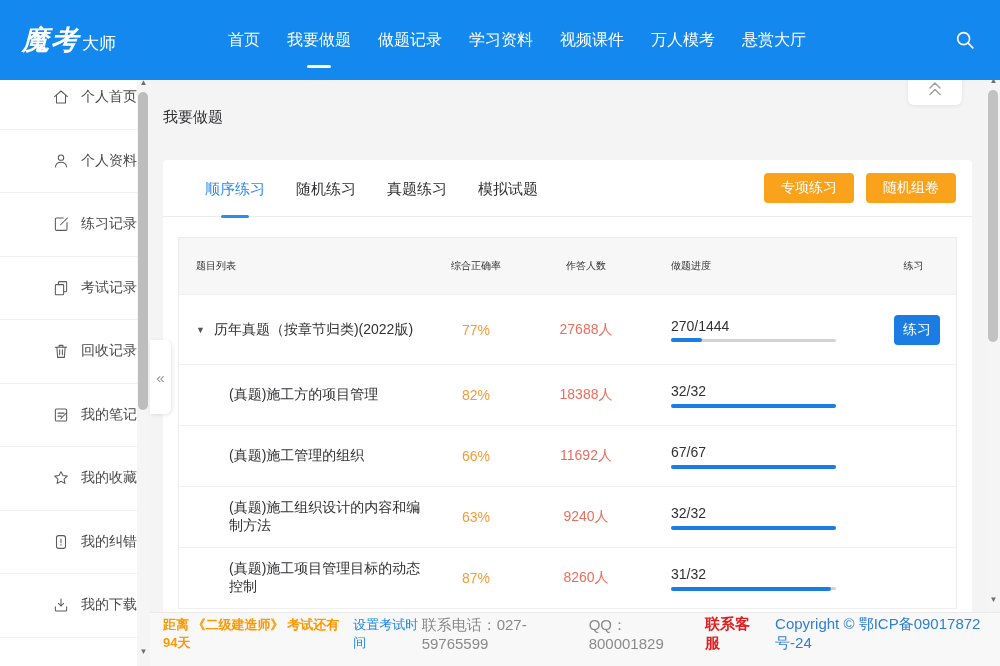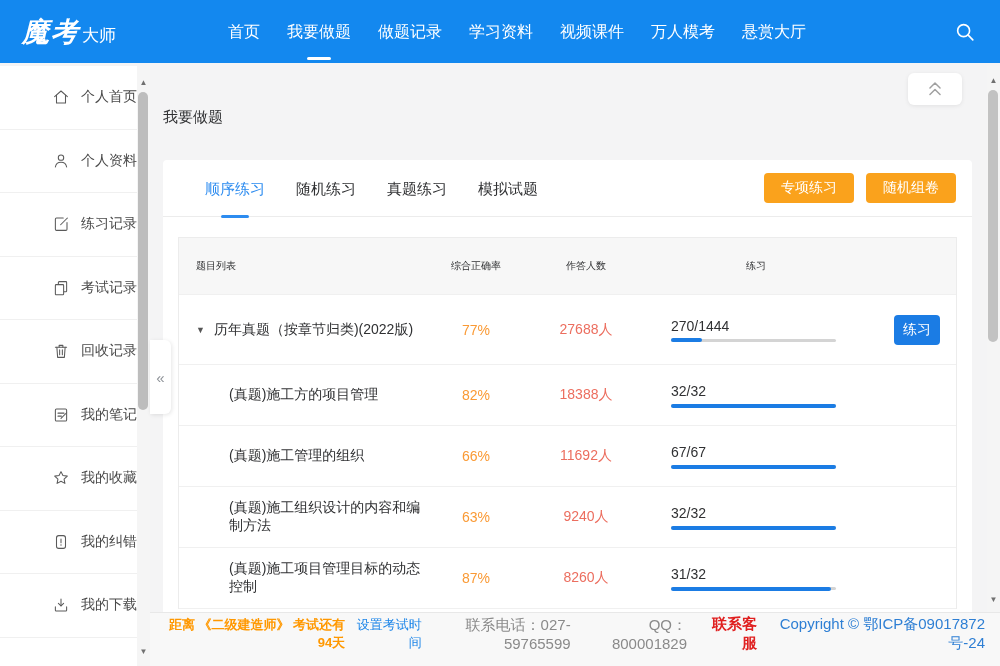--- a/index.html
+++ b/index.html
@@ -1,20 +1,20 @@
 <!DOCTYPE html>
 <html><head>
 <meta charset="utf-8">
 <style>
   * { margin:0; padding:0; box-sizing:border-box; }
   html,body { width:1000px; height:666px; overflow:hidden; }
   body { font-family:"Liberation Sans","DejaVu Sans",sans-serif; position:relative; background:#f4f4f5; }
 
   
-  .topbar { position:absolute; top:0; left:0; width:1000px; height:63px; background:#1388ef;
+  .topbar { position:absolute; top:0; left:0; width:1000px; height:80px; background:#1388ef;
             display:flex; align-items:center; padding:0 22px; z-index:30; }
   .logo { display:flex; align-items:baseline; color:#fff; cursor:pointer; }
   .logo-brand { font-family:"DejaVu Serif","Liberation Serif",serif; font-style:italic; font-weight:bold;
                 font-size:27px; letter-spacing:2px; }
   .logo-suffix { font-size:17px; margin-left:2px; }
   .topnav { display:flex; gap:27px; margin-left:112px; }
   .nav-item { position:relative; color:#fff; font-size:16px; line-height:66px; height:66px; cursor:pointer; white-space:nowrap; }
   .nav-item.active::after { content:""; position:absolute; left:50%; transform:translateX(-50%);
                             bottom:5px; width:24px; height:3px; background:#fff; border-radius:2px; }
   .search-btn { margin-left:auto; width:26px; height:26px; cursor:pointer; display:flex; align-items:center; justify-content:center; }
@@ -74,21 +74,21 @@
   .btn-blue { background:#1b7ce4; color:#fff; font-size:14px; border:none; border-radius:4px;
               height:30px; width:46px; cursor:pointer; font-family:inherit; margin-left:23px; }
 
   
   .page-scroll { position:absolute; right:0; top:66px; width:13px; height:546px; background:#f5f5f5; z-index:10; }
   .page-scroll .arrow-up { top:8px; } .page-scroll .arrow-dn { bottom:6px; }
   .page-scroll .thumb { position:absolute; left:1px; top:24px; width:10px; height:252px; background:#c2c2c2; border-radius:5px; cursor:pointer; }
 
   
   .footer { position:absolute; left:150px; right:0; bottom:0; height:54px; background:#f8f8f8;
-            border-top:1px solid #e8e8e8; display:flex; align-items:center; padding:0 15px 12px 13px; z-index:9;text-align:right; }
+            border-top:1px solid #e8e8e8; display:flex; align-items:center; padding:0 15px 12px 13px; z-index:9; }
   .footer .countdown { color:#ff9800; font-size:13px; font-weight:bold; }
   .footer .set-time { color:#1a84e8; font-size:13px; margin-left:8px; cursor:pointer; }
   .footer .right { margin-left:auto; display:flex; align-items:center; gap:18px; font-size:15px; }
   .footer .gray { color:#8a8a8a; }
   .footer .contact { color:#e02020; font-weight:bold; cursor:pointer; }
   .footer .copyright { color:#2e7fd4; }
 </style>
 </head>
 <body>
 
@@ -214,20 +214,21 @@
         <button class="btn-orange">专项练习</button>
         <button class="btn-orange">随机组卷</button>
       </div>
     </div>
 
     <div class="table">
       <div class="trow thead">
         <div class="cell title">题目列表</div>
         <div class="cell center">综合正确率</div>
         <div class="cell center">作答人数</div>
+        <div class="cell prog">做题进度</div>
         <div class="cell center">练习</div>
       </div>
 
       <div class="trow r1">
         <div class="cell title">
           <span class="caret">▼</span>
           <span>历年真题（按章节归类)(2022版)</span>
         </div>
         <div class="cell rate">77%</div>
         <div class="cell people">27688人</div>

